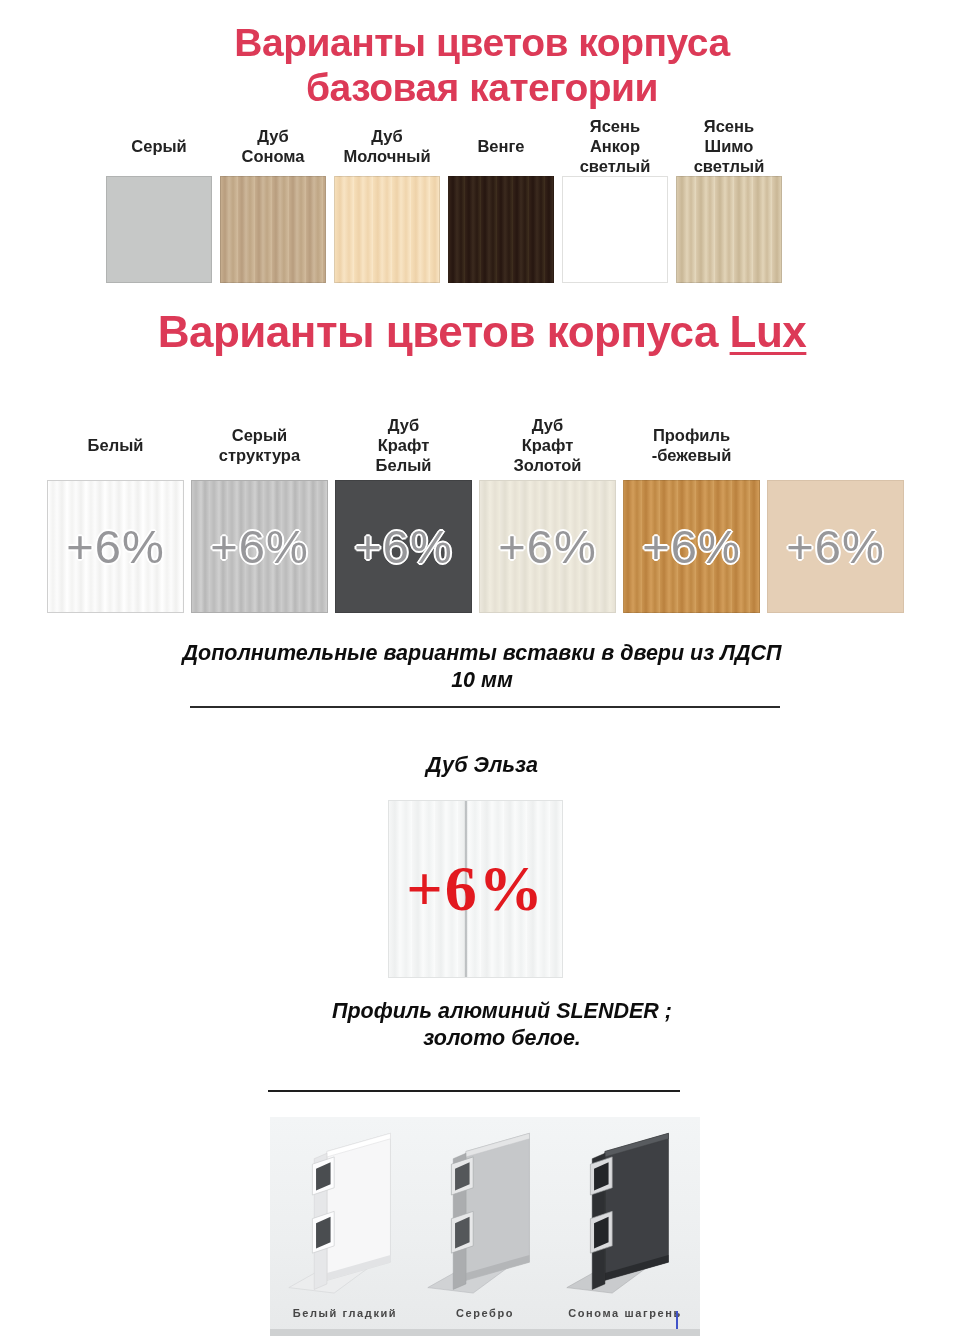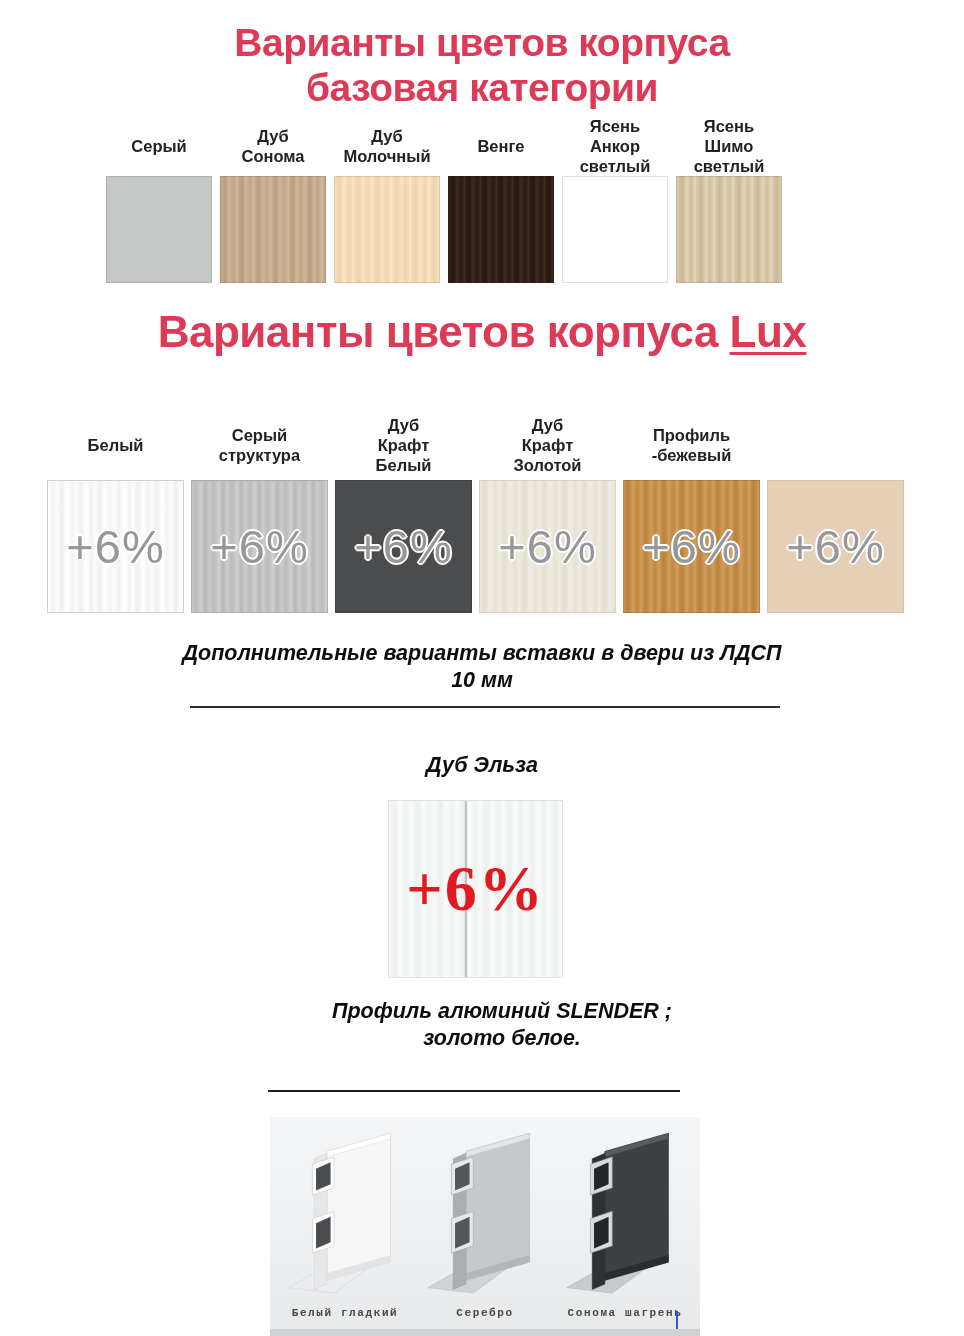--- a/index.html
+++ b/index.html
@@ -84,21 +84,21 @@
     position:absolute;left:0;bottom:0;width:100%;height:7px;background:#cfd1d2;
   }
   .profiles-flex{
     position:absolute;left:0;top:10px;width:100%;display:flex;justify-content:space-evenly;align-items:flex-end;
   }
   .profile{width:125px;display:flex;justify-content:center;}
   .profile-caption-row{
     position:absolute;left:0;top:190px;width:100%;display:flex;justify-content:space-evenly;
   }
   .profile-caption{
-    width:130px;text-align:center;font-size:11px;font-weight:700;color:#474747;letter-spacing:1.6px;font-family:Liberation Mono, monospace;
+    width:130px;text-align:center;font-size:11px;font-weight:700;color:#474747;letter-spacing:1.6px;
   }
   
   .profile--white .pf-main{fill:#f7f7f8;stroke:#d7d8da;stroke-width:0.8;}
   .profile--white .pf-top{fill:#ffffff;stroke:#dddee0;stroke-width:0.6;}
   .profile--white .pf-col{fill:#e6e7e9;stroke:#d2d3d5;stroke-width:0.6;}
   .profile--white .pf-rim{fill:#fdfdfe;stroke:#c9cacc;stroke-width:0.7;}
   .profile--white .pf-dark{fill:#4a4d50;}
   .profile--white .pf-foot{fill:#ecedee;stroke:#d5d6d8;stroke-width:0.7;}
   .profile--white .pf-edge{fill:#e2e3e5;}
   .profile--silver .pf-main{fill:#c6c8ca;stroke:#aeb0b2;stroke-width:0.6;}

